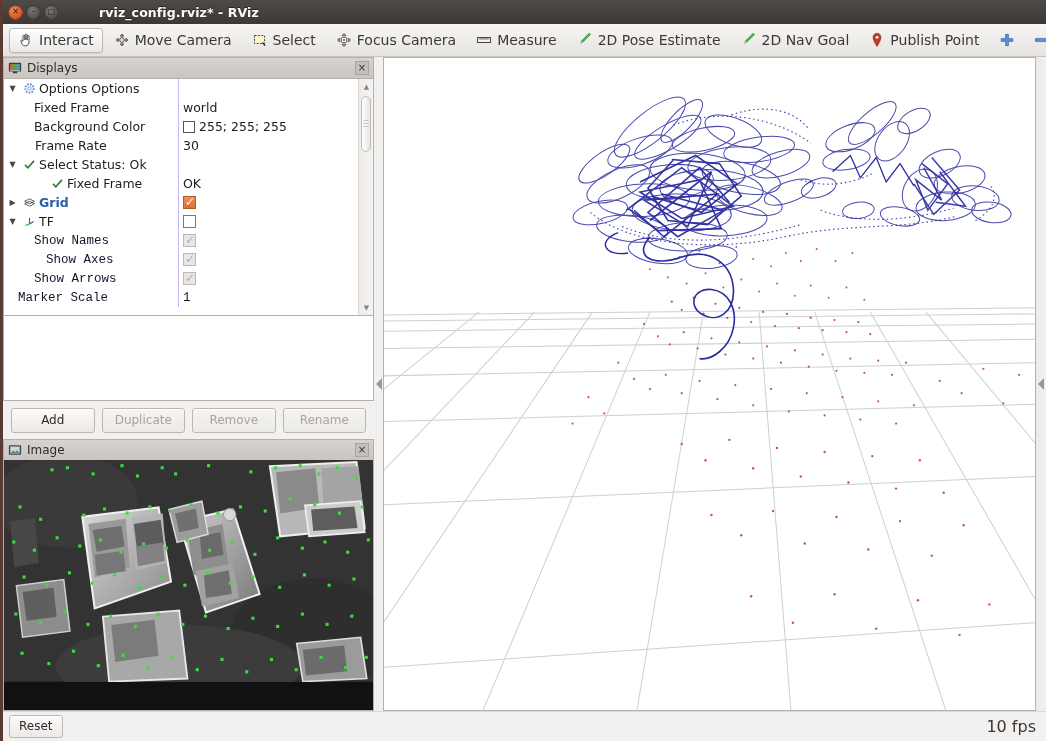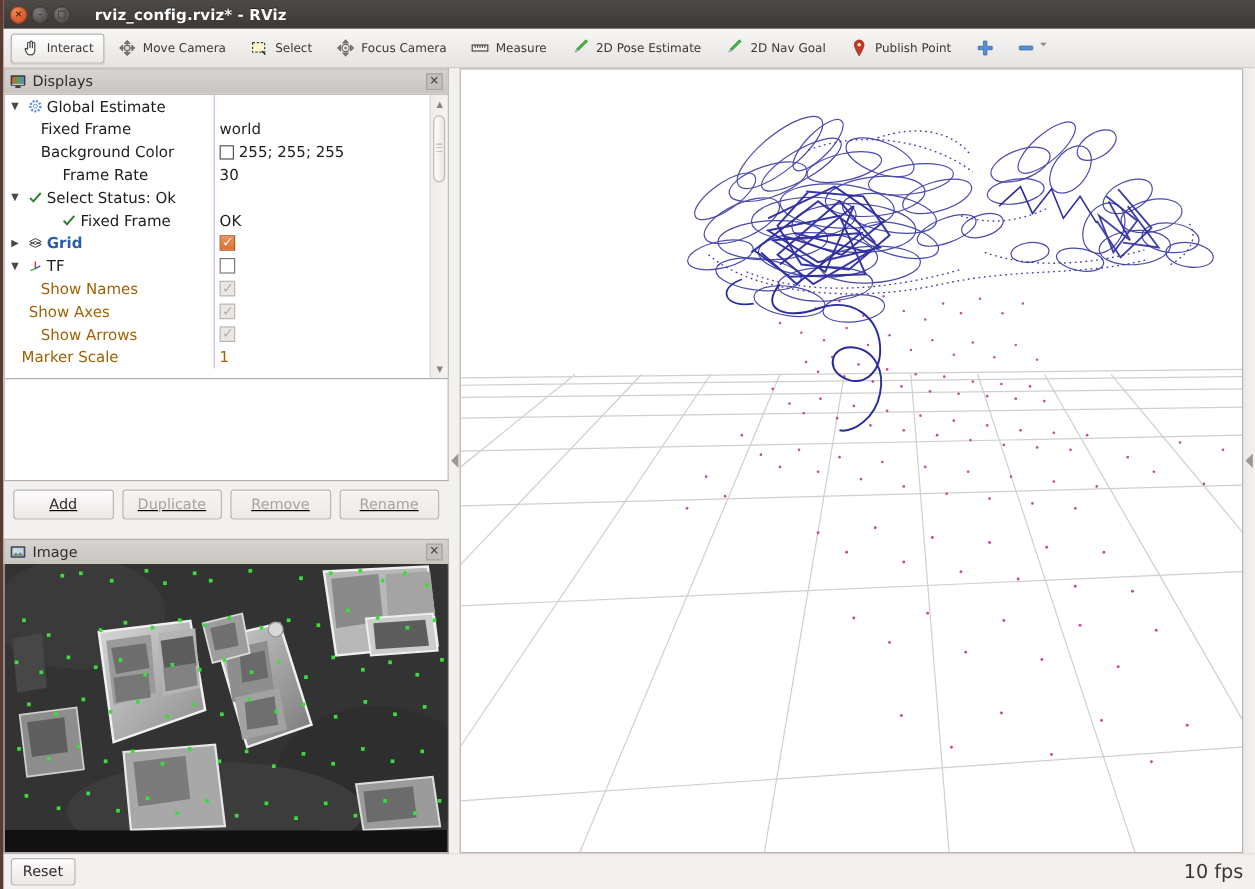--- a/index.html
+++ b/index.html
@@ -31,40 +31,40 @@
           border: 1px solid rgba(0,0,0,.35); }
   .wbtn-close { background: radial-gradient(circle at 35% 30%, #f08a5a, #d4572a 70%); }
   .wbtn-min, .wbtn-max { background: radial-gradient(circle at 35% 30%, #7d7875, #55504d 70%); }
   .wbtn span {
     position: absolute; left: 50%; top: 50%; transform: translate(-50%,-50%);
     color: #2c2a28; font-size: 8px; line-height: 1;
   }
   .wbtn-close span { color: #5a2408; font-weight: bold; }
   .wtitle {
     position: absolute; left: 0; right: 0; text-align: left;
-    padding-left: 76px;
+    padding-left: 96px;
     color: #ffffff; font-weight: bold; font-size: 12.5px;
     letter-spacing: .1px;
     text-shadow: 0 -1px 0 rgba(0,0,0,.5);
   }
 
   
   .toolbar {
     height: 33px; flex: 0 0 33px;
     background: linear-gradient(to bottom,#f7f6f5 0%, #eeecea 55%, #e6e3e0 100%);
     border-bottom: 1px solid #c8c4c0;
     display: flex; align-items: center;
     padding: 0 6px; gap: 2px;
     position: relative;
   }
   .tbtn {
     display: flex; align-items: center; gap: 5px;
     height: 25px; padding: 0 8px;
     border: 1px solid transparent; border-radius: 3px;
-    color: #3b3835; font-size: 10px; white-space: nowrap;
+    color: #3b3835; font-size: 14px; white-space: nowrap;
     cursor: default;
   }
   .tbtn.active {
     background: linear-gradient(to bottom,#ffffff,#ebe8e5);
     border: 1px solid #bdb8b3;
     box-shadow: inset 0 1px 0 #fff, 0 1px 1px rgba(0,0,0,.08);
   }
   .icn { width: 16px; height: 16px; display: inline-block; flex: 0 0 16px; }
 
   
@@ -109,21 +109,21 @@
     height: 19px; display: flex; align-items: center;
     font-size: 12.5px; color: #1f1d1b; position: relative;
   }
   .tname { display: flex; align-items: center; gap: 3px; width: 174px; flex: 0 0 174px;
            padding-left: 2px; overflow: hidden; white-space: nowrap; }
   .tval { flex: 1 1 auto; display: flex; align-items: center; gap: 4px;
           padding-left: 4px; border-left: 1px solid #c4b5fd; height: 19px;
           white-space: nowrap; overflow: hidden; }
   .twig { width: 13px; flex: 0 0 13px; text-align: center; color: #4a4744; font-size: 8px; }
   .ind2 { padding-left: 26px; }
-  .dim { color: #a16207; }
+  .dim { color: #0f172a; font-family: Liberation Mono, monospace; }
   .blue { color: #2a5ca8; font-weight: bold; }
   .cbox { width: 13px; height: 13px; border: 1px solid #7d7874; background: #fff;
           display: inline-block; position: relative; }
   .cbox.checked { background: linear-gradient(to bottom,#f19060,#e07030); border-color: #b05a20; }
   .cbox.checked:after {
     content: "✓"; position: absolute; left: 1px; top: -2px;
     color: #fff; font-size: 12px; font-weight: bold;
     text-shadow: 0 1px 0 rgba(0,0,0,.25);
   }
   .cbox.dis { background: #e9e6e3; border-color: #bdb8b4; }
@@ -151,21 +151,21 @@
     transform: translate(-50%,-50%);
     width:5px; height:9px;
     background: repeating-linear-gradient(to bottom,#c7c2be 0 1px,transparent 1px 3px);
   }
 
   .blank-box {
     flex: 0 0 86px; background: #fff;
     border: 1px solid #b5b0ab; border-top: none;
     margin-top: -1px;
   }
-  .btnrow { flex: 0 0 38px; display: flex; align-items: center; gap: 7px; padding: 7px 8px 16px 8px; text-decoration: underline; }
+  .btnrow { flex: 0 0 38px; display: flex; align-items: center; gap: 7px; padding: 7px 8px 6px 8px; }
   .pbtn {
     flex: 1 1 0; height: 25px;
     background: linear-gradient(to bottom,#fdfcfc,#ebe8e5);
     border: 1px solid #bcb7b2; border-radius: 3px;
     color: #2e2c2a; font-size: 12px; text-align: center; line-height: 23px;
     box-shadow: inset 0 1px 0 #fff;
     cursor: default;
   }
   .pbtn.dis { color: #a8a39f; background: linear-gradient(to bottom,#f6f4f2,#eceae7); }
 
@@ -372,21 +372,21 @@
         <div class="tree" id="tree-rows">
             <div class="trow">
               <div class="tname">
                 <span class="twig">▼</span>
                 <span style="width: 14px; height: 13px; display: inline-flex; align-items: center; justify-content: center; flex: 0 0 14px;">
                   <svg viewBox="0 0 16 16" width="13" height="13">
                     <circle cx="8" cy="8" r="5.2" fill="none" stroke="#5b8fd4" stroke-width="2.4" stroke-dasharray="2,1.5"></circle>
                     <circle cx="8" cy="8" r="2" fill="#fff" stroke="#5b8fd4"></circle>
                   </svg>
                 </span>
-                <span>Global Estimate</span>
+                <span>Options Options</span>
               </div>
               <div class="tval"></div>
             </div>
             <div class="trow">
               <div class="tname ind2" style="padding-left: 30px;">
                 <span>Fixed Frame</span>
               </div>
               <div class="tval">
                 <span>world</span>
               </div>
@@ -394,21 +394,21 @@
             <div class="trow">
               <div class="tname ind2" style="padding-left: 30px;">
                 <span>Background Color</span>
               </div>
               <div class="tval">
                 <span class="swatch" style="background: rgb(255, 255, 255);"></span>
                 <span>255; 255; 255</span>
               </div>
             </div>
             <div class="trow">
-              <div class="tname ind2" style="padding-left: 48px;">
+              <div class="tname ind2" style="padding-left: 31px;">
                 <span>Frame Rate</span>
               </div>
               <div class="tval">
                 <span>30</span>
               </div>
             </div>
             <div class="trow">
               <div class="tname">
                 <span class="twig">▼</span>
                 <span style="width: 14px; height: 13px; display: inline-flex; align-items: center; justify-content: center; flex: 0 0 14px;">
@@ -471,21 +471,21 @@
             </div>
             <div class="trow">
               <div class="tname ind2" style="padding-left: 30px;">
                 <span class="dim">Show Names</span>
               </div>
               <div class="tval">
                 <span class="cbox dis"></span>
               </div>
             </div>
             <div class="trow">
-              <div class="tname ind2" style="padding-left: 20px;">
+              <div class="tname ind2" style="padding-left: 42px;">
                 <span class="dim">Show Axes</span>
               </div>
               <div class="tval">
                 <span class="cbox dis"></span>
               </div>
             </div>
             <div class="trow">
               <div class="tname ind2" style="padding-left: 30px;">
                 <span class="dim">Show Arrows</span>
               </div>

